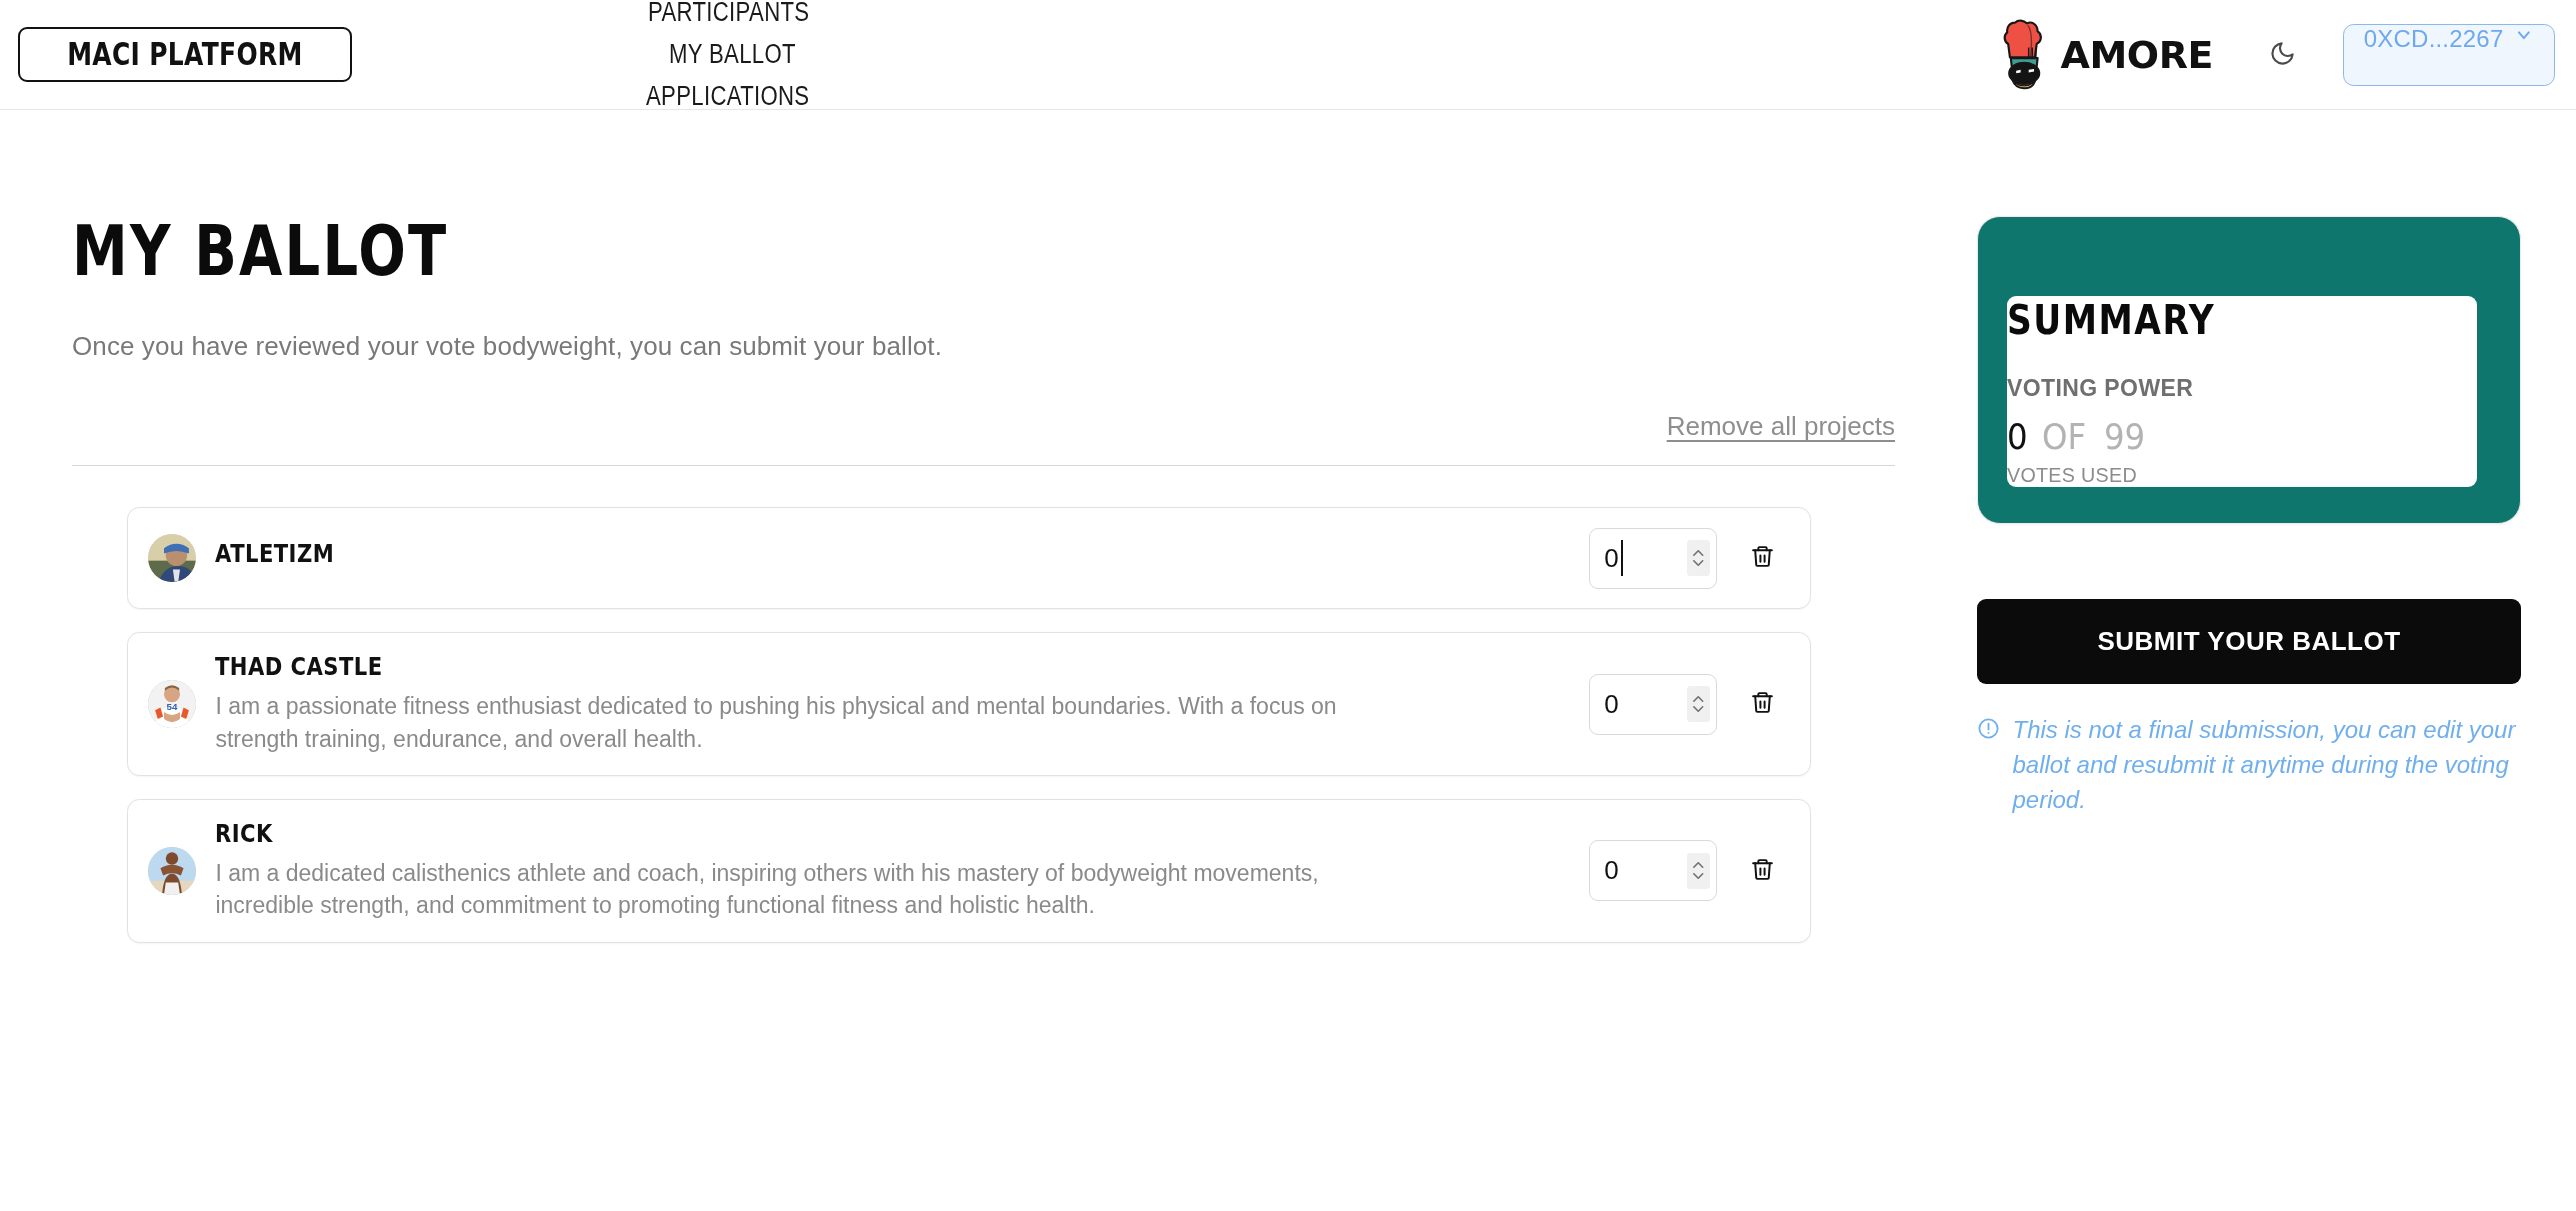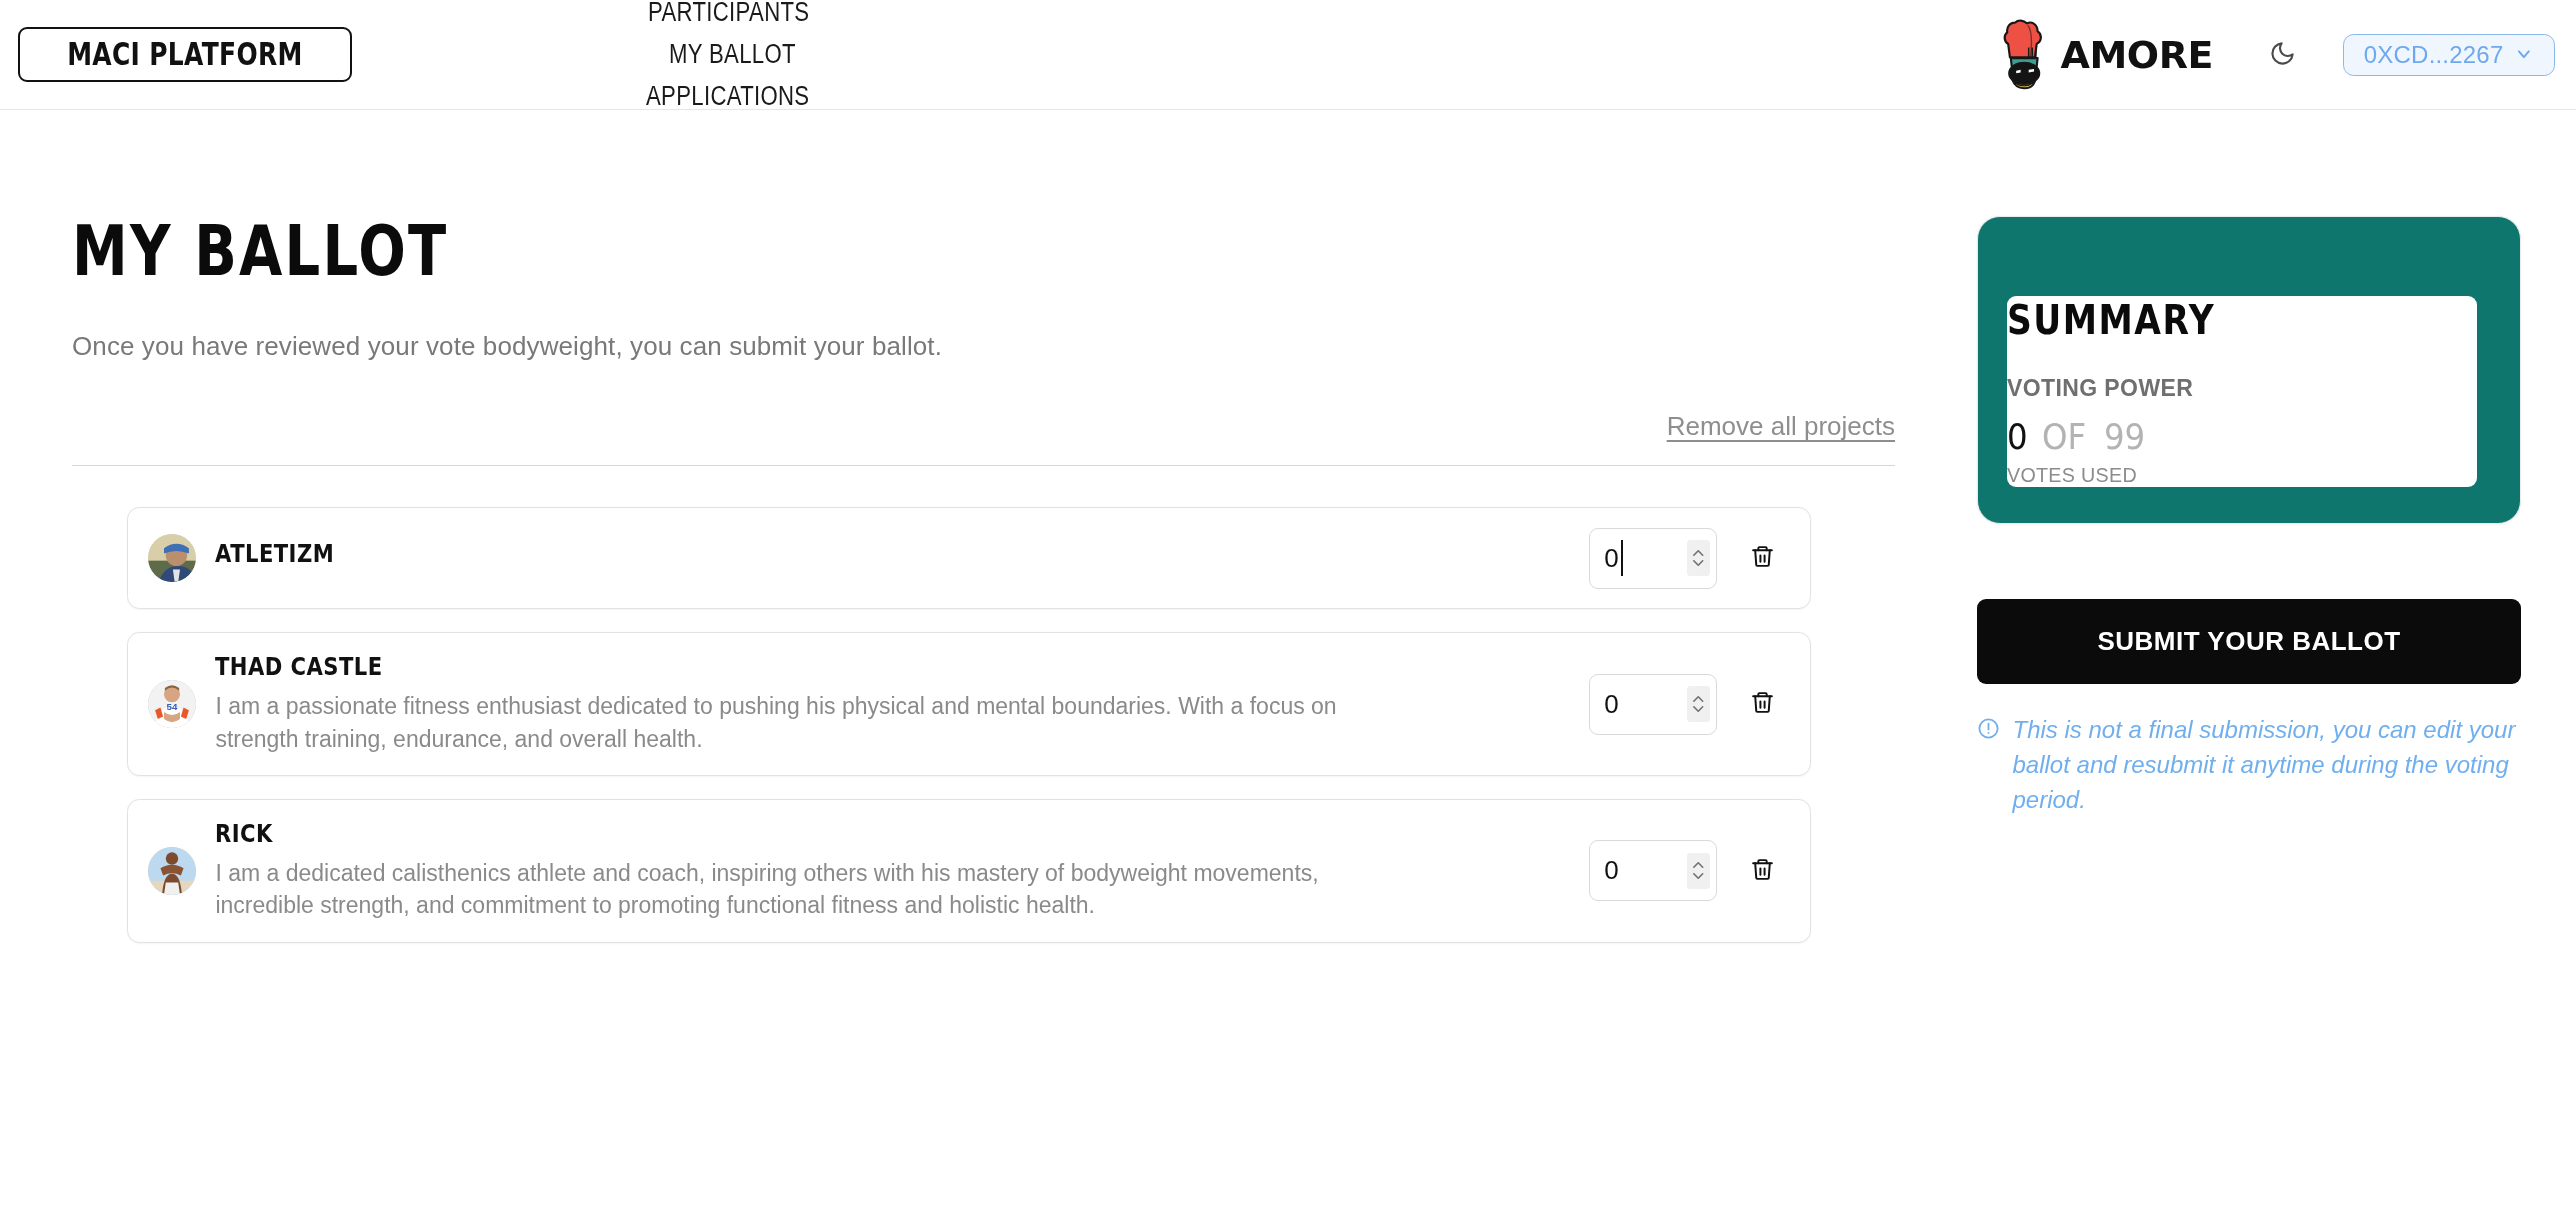--- a/index.html
+++ b/index.html
@@ -89,24 +89,24 @@
     margin-left: 50px;
     width: 39px; height: 39px;
     display: flex; align-items: center; justify-content: center;
     cursor: pointer;
   }
   .account-btn {
     margin-left: 41px;
     border: 1.8px solid #8cb8ea;
     background: #f0f6fe;
     border-radius: 10.7px;
-    height: 42px;
+    height: 62px;
     padding: 0 19.7px;
     display: flex;
-    align-items: center;
+    align-items: flex-start;
     gap: 10.7px;
     cursor: pointer;
   }
   .account-text {
     font-size: 24px;
     color: #6ea8ee;
     letter-spacing: 0.2px;
     white-space: nowrap;
   }
   .chev { display:block; }

